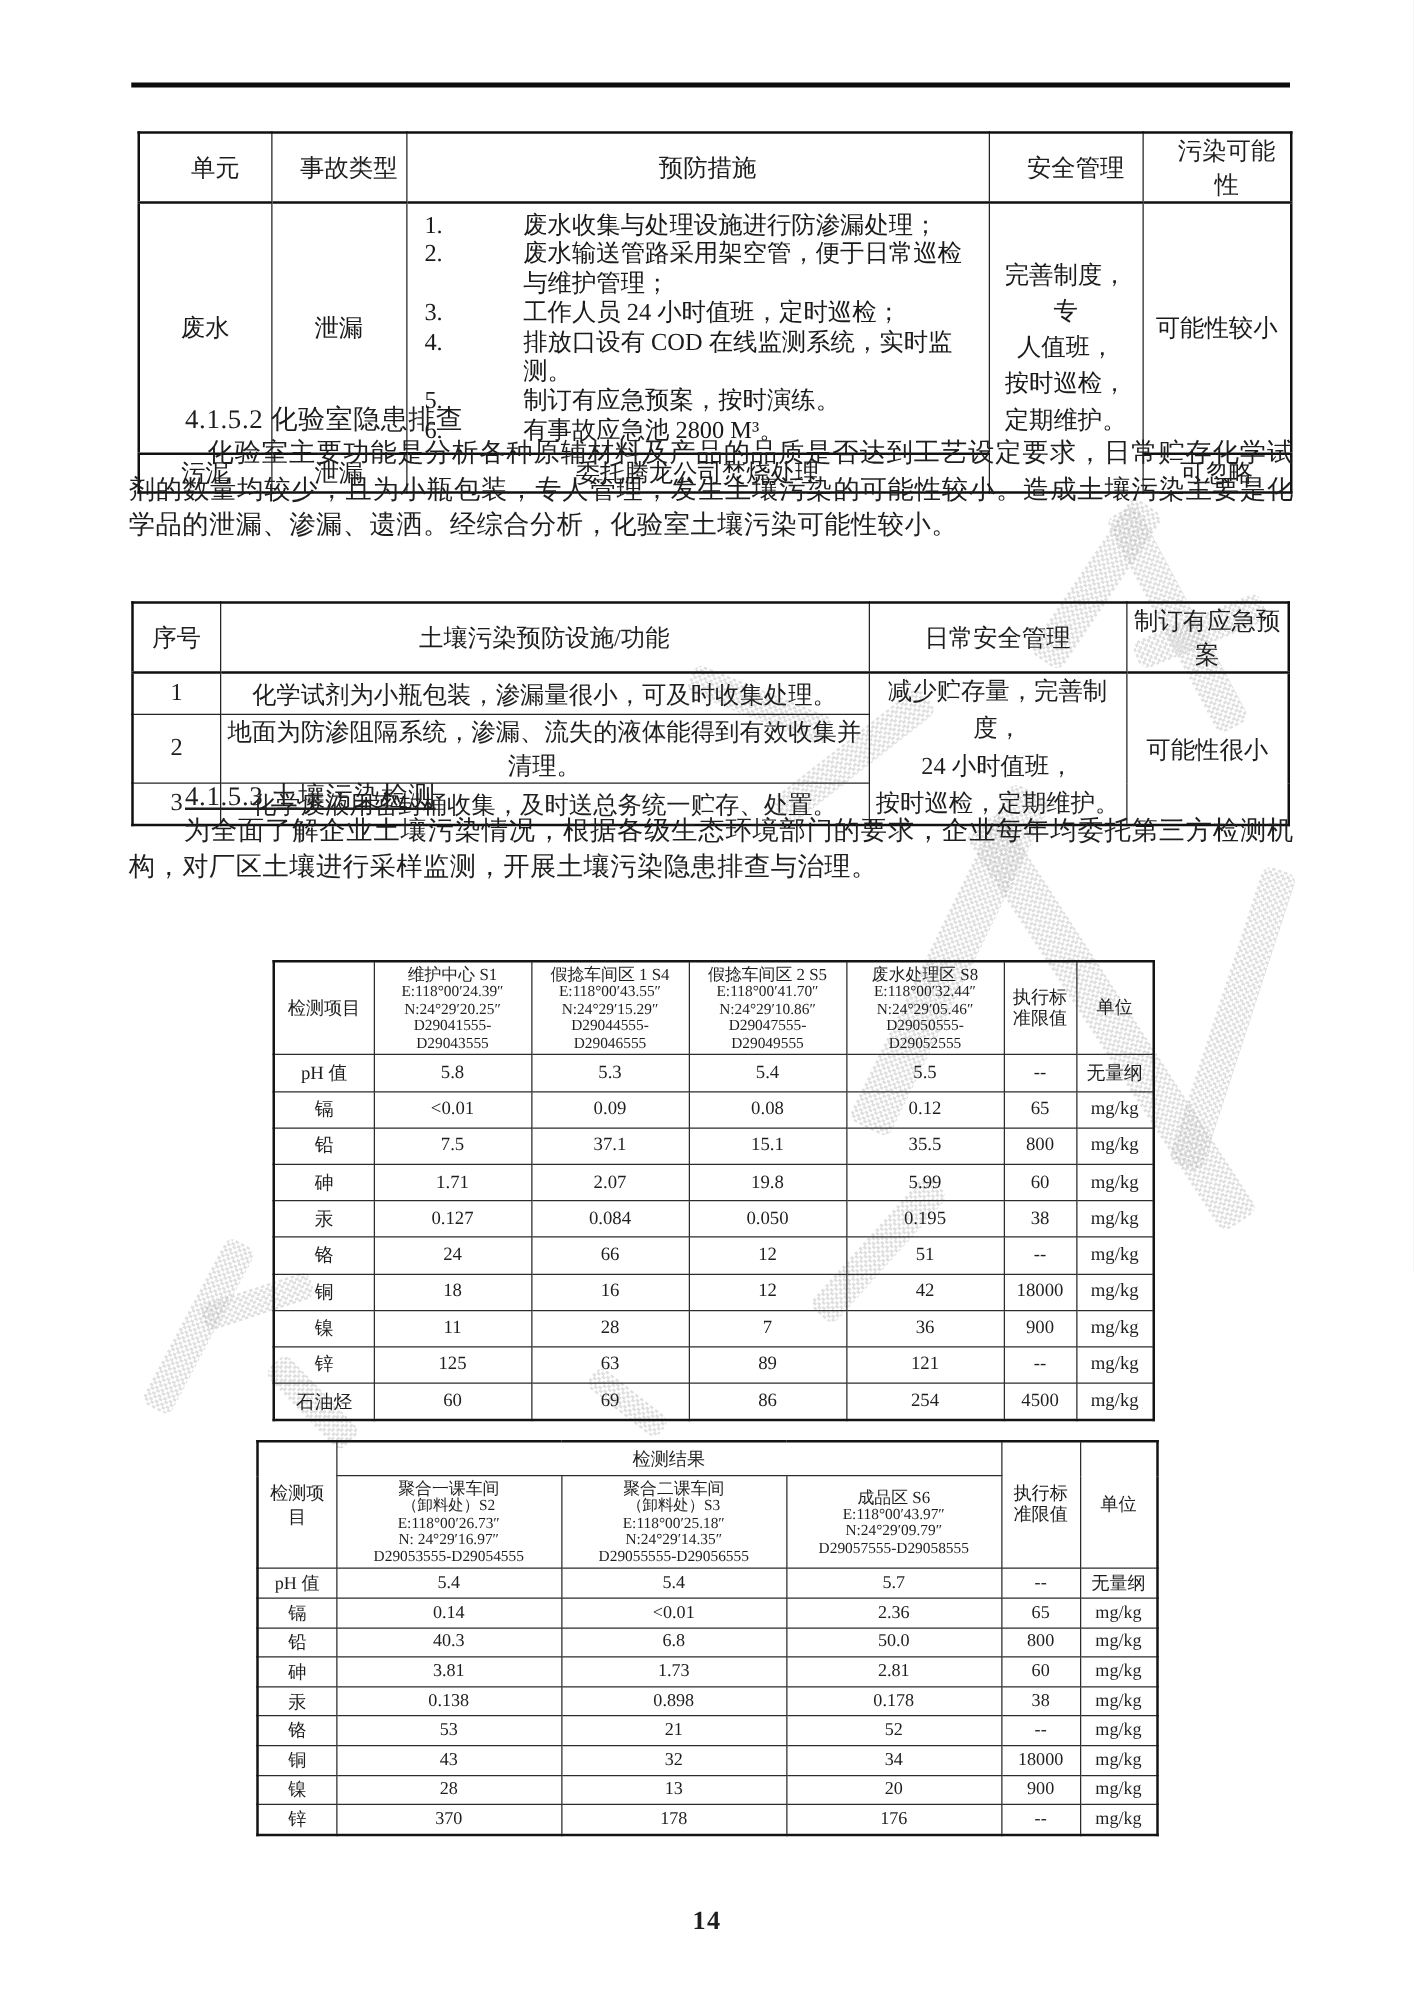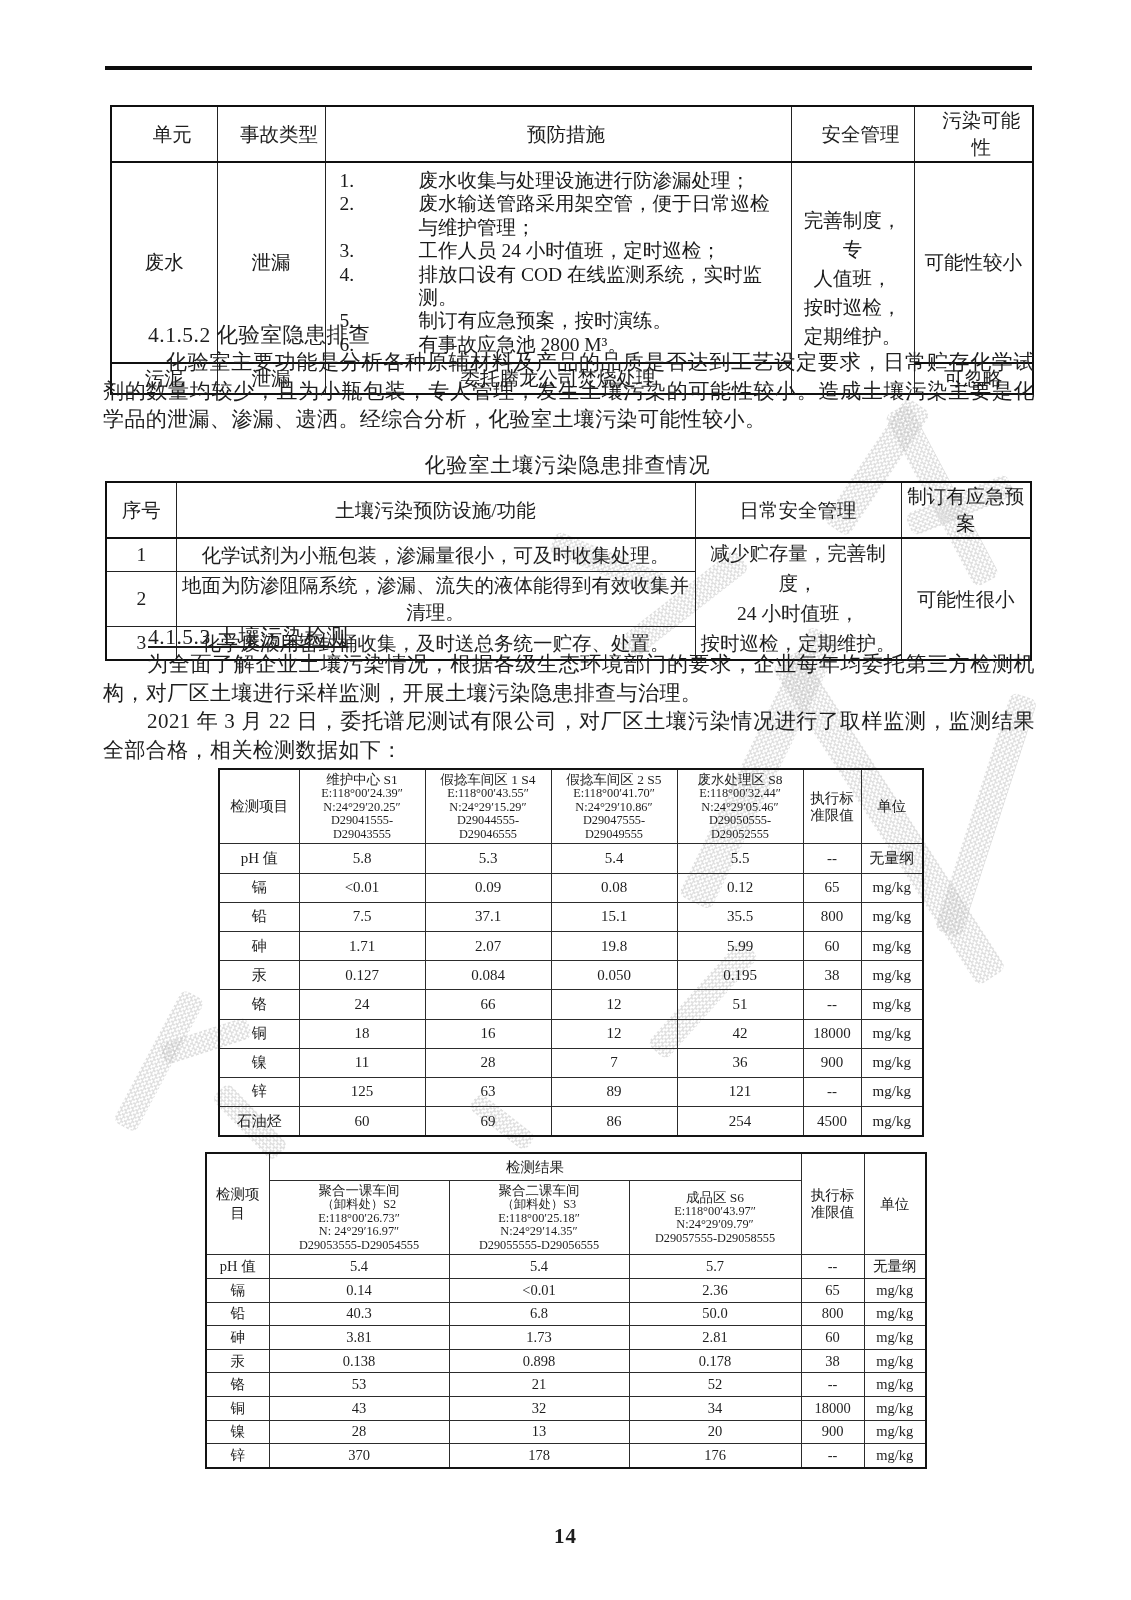--- a/index.html
+++ b/index.html
@@ -136,21 +136,20 @@
         <td>泄漏</td>
         <td>委托腾龙公司焚烧处理</td>
         <td>可忽略</td>
       </tr>
     </tbody>
   </table>
 
   <div class="abs heading" style="left:148px;top:320px;">4.1.5.2 化验室隐患排查</div>
   <div class="abs para ind3" style="top:348px;">化验室主要功能是分析各种原辅材料及产品的品质是否达到工艺设定要求，日常贮存化学试剂的数量均较少，且为小瓶包装，专人管理，发生土壤污染的可能性较小。造成土壤污染主要是化学品的泄漏、渗漏、遗洒。经综合分析，化验室土壤污染可能性较小。</div>
 
-  <div class="abs caption" style="top:451px;">化验室土壤污染隐患排查情况</div>
   <table id="lab">
     <colgroup>
         <col style="width:70px">
         <col style="width:519px">
         <col style="width:206px">
         <col style="width:130px">
       </colgroup>
     <thead>
       <tr>
         <th>序号</th>
@@ -174,21 +173,20 @@
       </tr>
       <tr>
         <td>3</td>
         <td>化学废液用密封桶收集，及时送总务统一贮存、处置。</td>
       </tr>
     </tbody>
   </table>
 
   <div class="abs heading" style="left:148px;top:622px;text-decoration:underline;">4.1.5.3 土壤污染检测</div>
   <div class="abs para ind2" style="top:650px;">为全面了解企业土壤污染情况，根据各级生态环境部门的要求，企业每年均委托第三方检测机构，对厂区土壤进行采样监测，开展土壤污染隐患排查与治理。</div>
-  <div class="abs para ind2" style="top:707px;">2021 年 3 月 22 日，委托谱尼测试有限公司，对厂区土壤污染情况进行了取样监测，监测结果全部合格，相关检测数据如下：</div>
 
   <table id="mtA" class="mont">
     <colgroup>
         <col style="width:80px">
         <col style="width:126px">
         <col style="width:126px">
         <col style="width:126px">
         <col style="width:126px">
         <col style="width:58px">
         <col style="width:62px">

